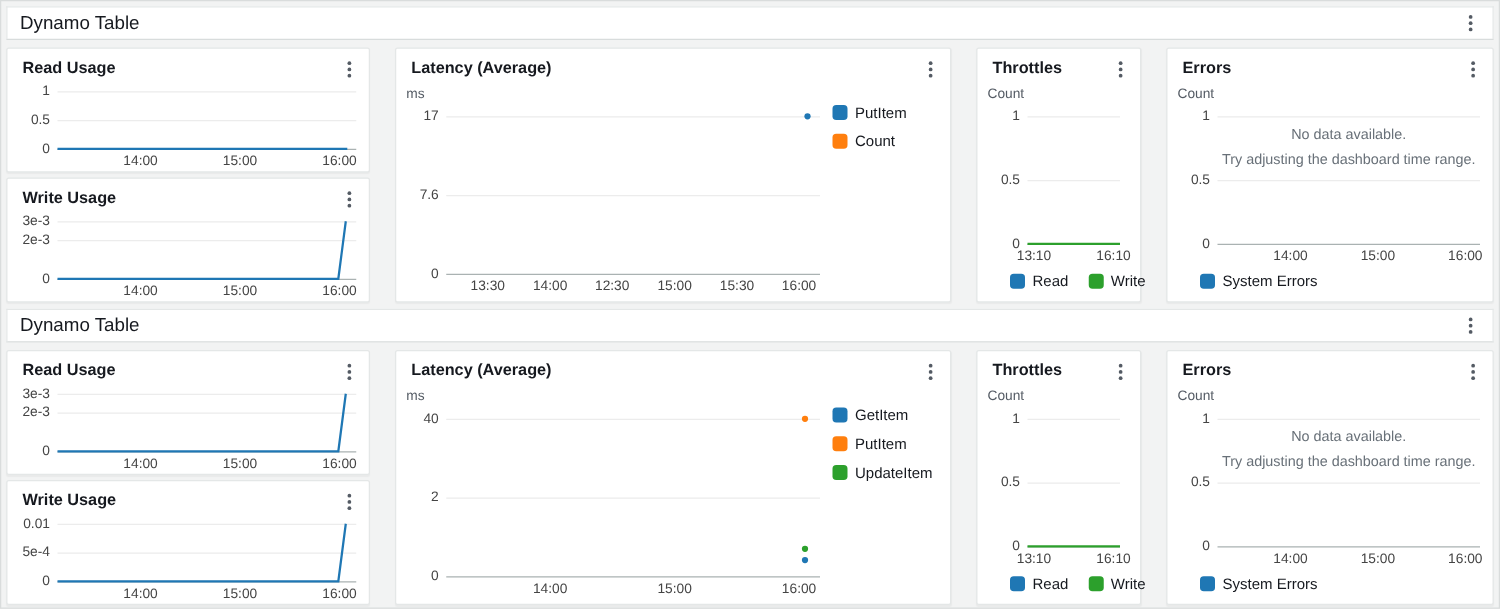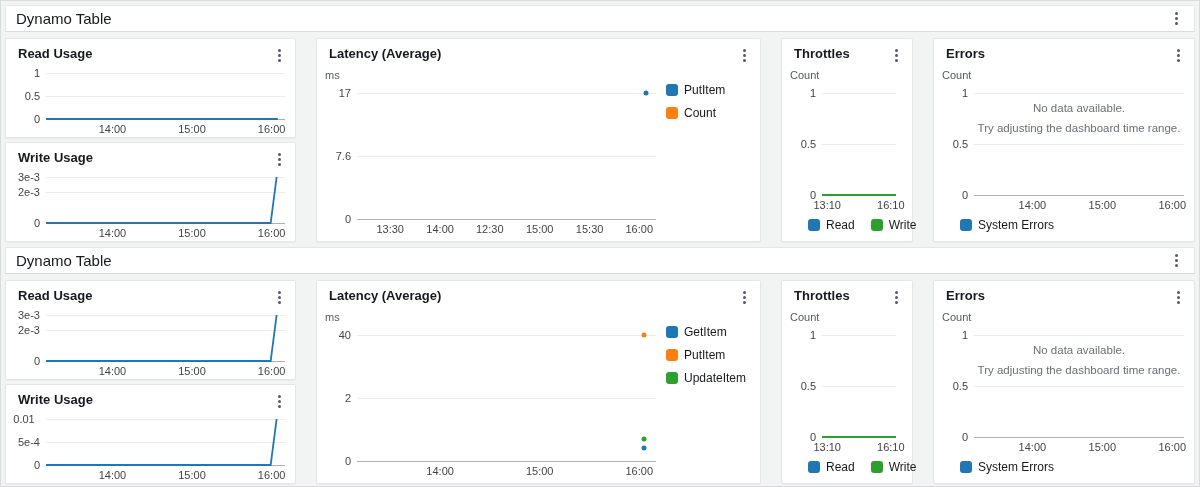--- a/index.html
+++ b/index.html
@@ -288,21 +288,21 @@
           <h3>Write Usage</h3>
           <div class="kebab">
               <i></i>
               <i></i>
               <i></i>
             </div>
         </div>
         <div class="chart">
             <div class="plot">
               <div class="gl" style="top: 0%;"></div>
-              <div class="ytick" style="top: 0%; text-align: center;">0.01</div>
+              <div class="ytick" style="top: 0%;">0.01</div>
               <div class="gl" style="top: 50%;"></div>
               <div class="ytick" style="top: 50%;">5e-4</div>
               <div class="gl axis" style="top: 100%;"></div>
               <div class="ytick" style="top: 100%;">0</div>
               <div class="xtick" style="left: 27.8%;">14:00</div>
               <div class="xtick" style="left: 61.1%;">15:00</div>
               <div class="xtick" style="left: 94.4%;">16:00</div>
               <svg viewBox="0 0 100 100" preserveAspectRatio="none">
                 <polyline points="0,100 94,100 96.5,0" fill="none" stroke="#1f77b4" stroke-width="1.8" vector-effect="non-scaling-stroke"></polyline>
               </svg>

